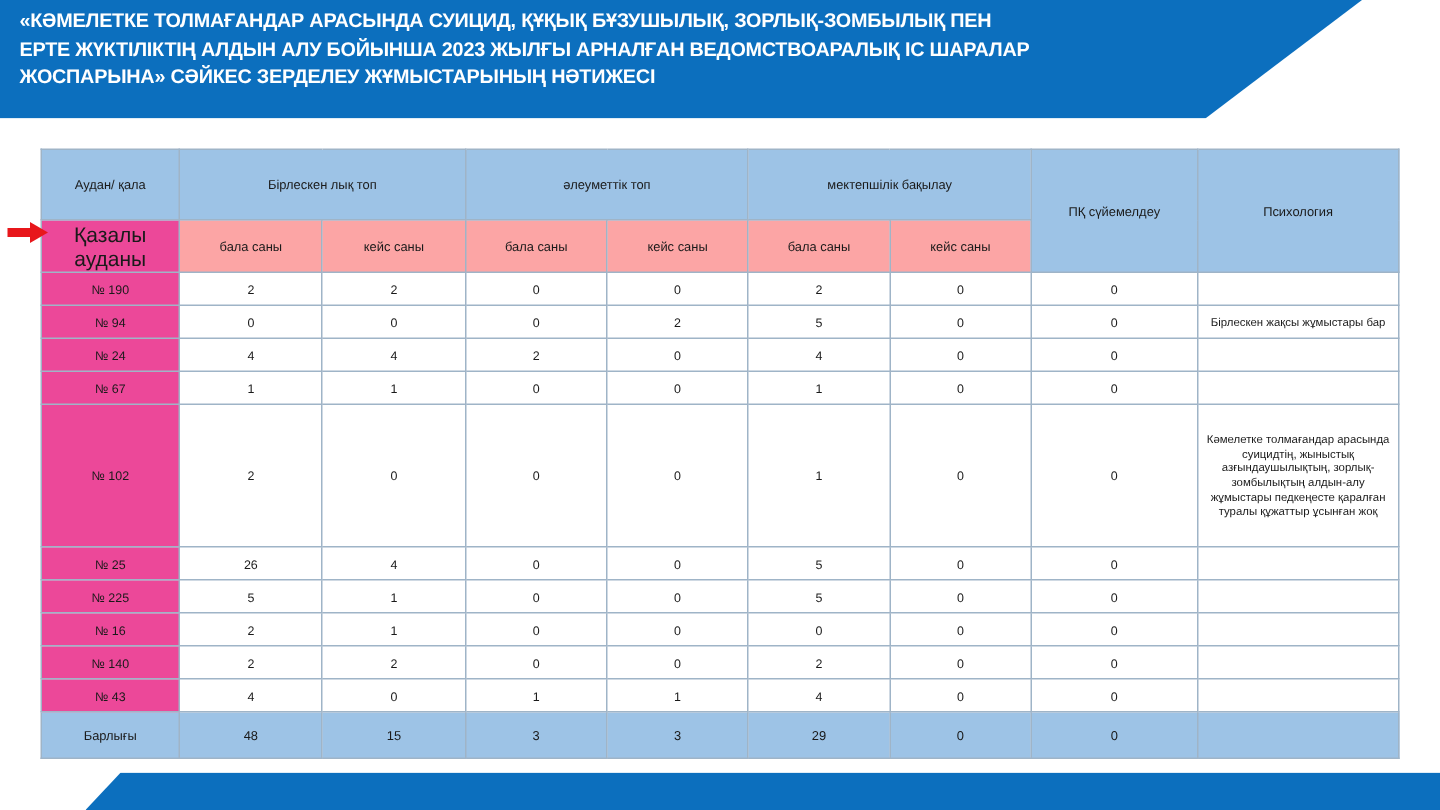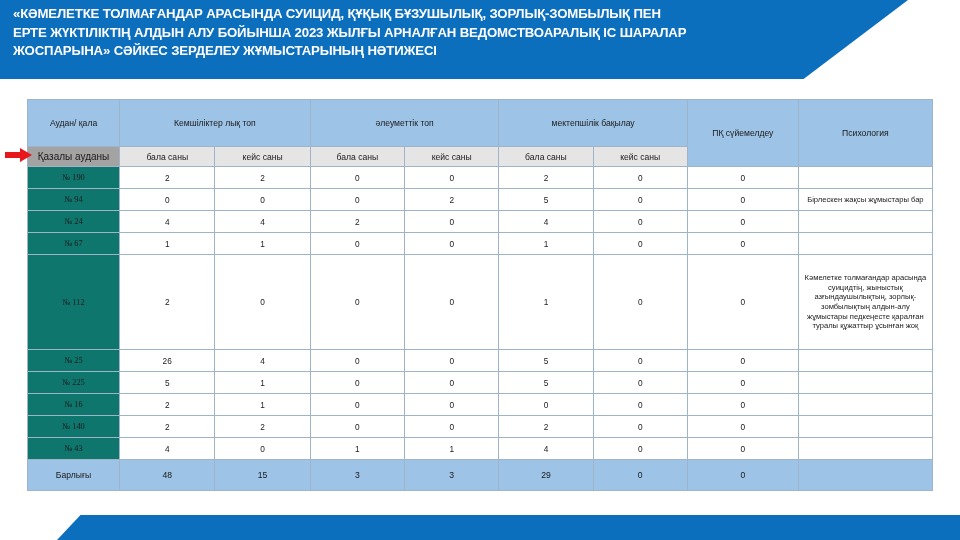--- a/index.html
+++ b/index.html
@@ -101,35 +101,34 @@
     font-weight: normal;
   }
 
   
   .hdr {
     background: #9DC3E6;
     font-size: 8.6px;
     height: 44px;
   }
   .hdr-sub {
-    background: #e5e5e5;
+    background: #fca5a5;
     font-size: 8.6px;
     height: 17px;
   }
   .hdr-region {
-    background: #a3a3a3;
-    font-size: 10px;
+    background: #ec4899;
+    font-size: 14px;
     height: 17px;
   }
 
   
   .row-label {
-    background: #0f766e;
+    background: #ec4899;
     font-size: 8.3px;
-    font-family: Liberation Serif, serif;
   }
   .num {
     background: #ffffff;
   }
   .note {
     background: #ffffff;
     font-size: 7.6px;
     line-height: 9.6px;
     padding: 3px 6px;
   }
@@ -171,21 +170,21 @@
     <col class="c-num2">
       <col class="c-num2">
       <col class="c-num2">
       <col class="c-num2">
     <col class="c-pq">
       <col class="c-note">
   </colgroup>
   <thead>
     <tr>
       <th class="hdr" style="height: 44px;">Аудан/ қала</th>
-      <th class="hdr" colspan="2">Кемшіліктер лық топ</th>
+      <th class="hdr" colspan="2">Бірлескен лық топ</th>
       <th class="hdr" colspan="2">әлеуметтік топ</th>
       <th class="hdr" colspan="2">мектепшілік бақылау</th>
       <th class="hdr" rowspan="2">ПҚ сүйемелдеу</th>
       <th class="hdr" rowspan="2">Психология</th>
     </tr>
     <tr>
         <th class="hdr-region">Қазалы ауданы</th>
       <th class="hdr-sub">бала саны</th>
       <th class="hdr-sub">кейс саны</th>
       <th class="hdr-sub">бала саны</th>
@@ -233,21 +232,21 @@
         <td class="num">1</td>
         <td class="num">1</td>
         <td class="num">0</td>
         <td class="num">0</td>
         <td class="num">1</td>
         <td class="num">0</td>
         <td class="num">0</td>
         <td class="note"></td>
       </tr>
       <tr class="data-row tall-row">
-        <td class="row-label">№ 112</td>
+        <td class="row-label">№ 102</td>
         <td class="num">2</td>
         <td class="num">0</td>
         <td class="num">0</td>
         <td class="num">0</td>
         <td class="num">1</td>
         <td class="num">0</td>
         <td class="num">0</td>
         <td class="note">Кәмелетке толмағандар арасында суицидтің, жыныстық азғындаушылықтың, зорлық-зомбылықтың алдын-алу жұмыстары педкеңесте қаралған туралы құжаттыр ұсынған жоқ</td>
       </tr>
       <tr class="data-row">

